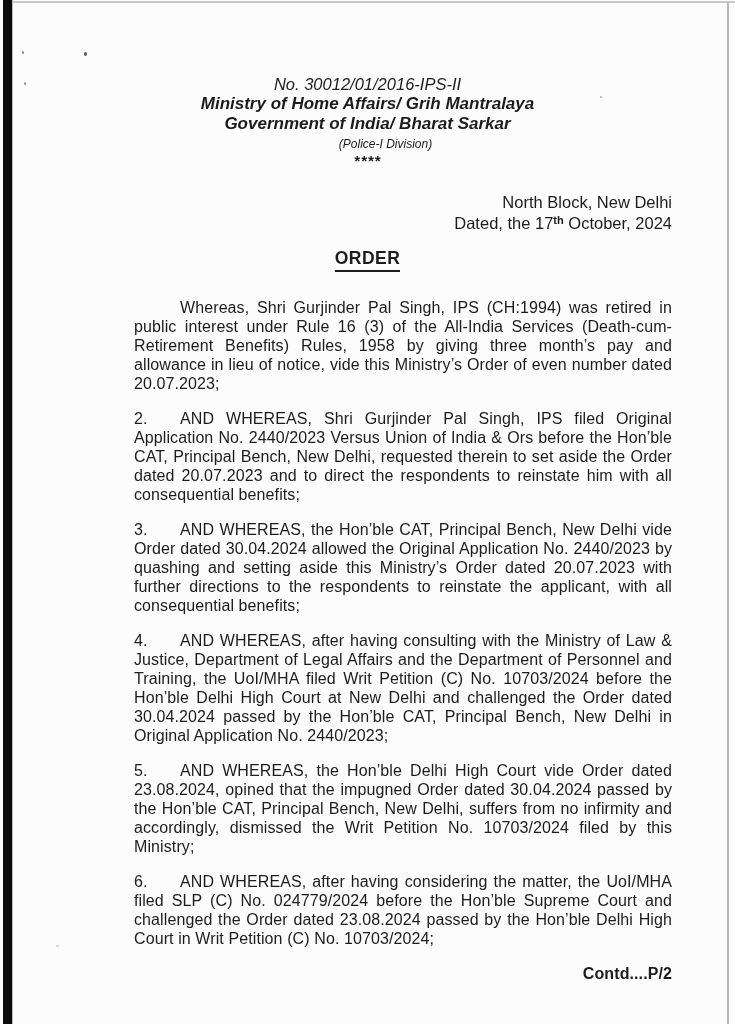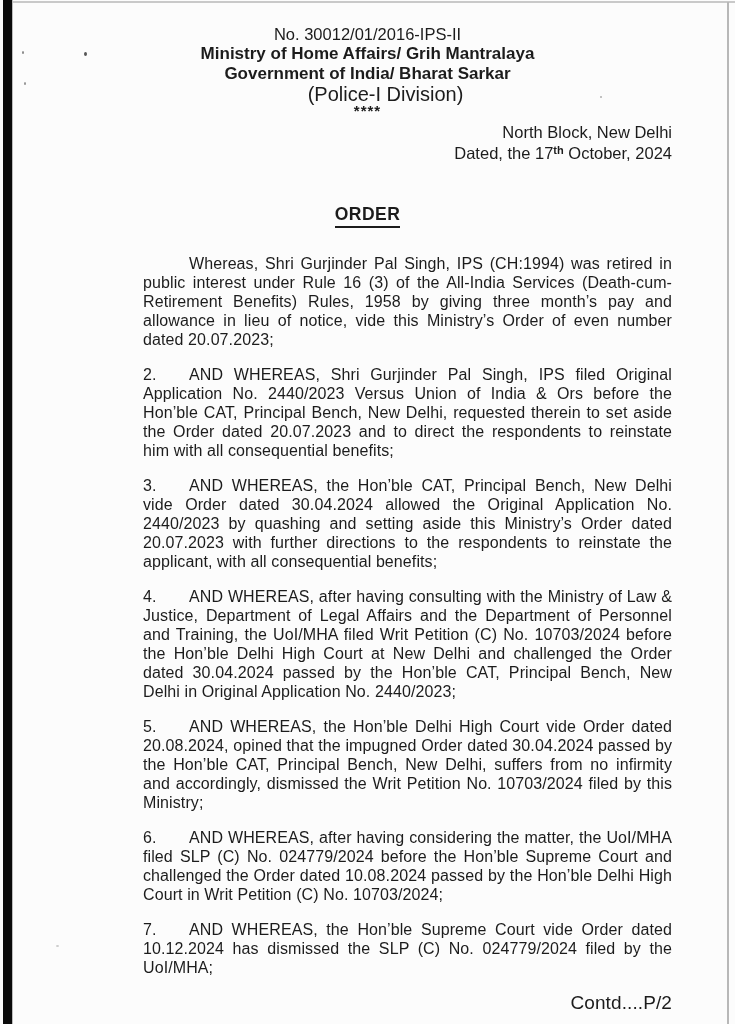--- a/index.html
+++ b/index.html
@@ -45,31 +45,32 @@
     border-radius: 50%;
   }
   .s1 { left: 84px;  top: 52px;  width: 3px; height: 4px; opacity: .85; }
   .s2 { left: 22px;  top: 51px;  width: 2px; height: 3px; opacity: .6; }
   .s3 { left: 24px;  top: 82px;  width: 2px; height: 3px; opacity: .55; }
   .s4 { left: 600px; top: 96px;  width: 2px; height: 2px; opacity: .4; }
   .s5 { left: 56px;  top: 945px; width: 3px; height: 2px; opacity: .25; }
 
   
   .header {
-    padding-top: 24px;
+    padding-top: 74px;
     text-align: center;
     line-height: 20px;
+    font-style: italic;
   }
   .ref-no   { font-size: 16.5px; }
   .org-bold { font-size: 17px; font-weight: bold; }
-  .division { font-size: 20px; margin-left: 36px; }
+  .division { font-size: 12px; margin-left: 36px; }
   .stars    { font-size: 15px; font-weight: bold; letter-spacing: 1px; line-height: 14px; }
 
   .date-block {
-    margin-top: 4px;
+    margin-top: 24px;
     padding-right: 63px;
     text-align: right;
     font-size: 16.5px;
     line-height: 21px;
   }
   .date-block sup {
     font-size: 11px;
     line-height: 0;
     vertical-align: 5px;
     font-weight: bold;
@@ -79,48 +80,47 @@
     margin-top: 14px;
     text-align: center;
   }
   .order-heading {
     display: inline-block;
     font-size: 17.5px;
     font-weight: bold;
     letter-spacing: 0.5px;
     border-bottom: 2px solid #1c1c1c;
     padding-bottom: 1px;
-    margin-top: 26px;
   }
 
   
   .body {
     margin-top: 26px;
     padding-left: 134px;
     padding-right: 63px;
     font-size: 16px;
     line-height: 19px;
     letter-spacing: 0.1px;
     text-align: justify;
   }
   .body p {
-    margin: 0 0 16px 9px;
+    margin: 0 0 16px 0;
   }
   .body p.first {
     text-indent: 46px;
   }
   .pnum {
     display: inline-block;
     width: 46px;
   }
   .contd {
     margin-top: 2px;
     text-align: right;
-    font-weight: normal;
-    font-size: 19px;
+    font-weight: bold;
+    font-size: 16px;
   }
 </style>
 </head>
 <body>
 
 <div class="page">
 
   <div class="edge-bar-left"></div>
   <div class="edge-line-top"></div>
   <div class="edge-line-right"></div>
@@ -149,22 +149,21 @@
 
   <div class="body">
     <p class="first"><span>Whereas, Shri Gurjinder Pal Singh, IPS (CH:1994) was retired in public interest under Rule 16 (3) of the All-India Services (Death-cum-Retirement Benefits) Rules, 1958 by giving three month’s pay and allowance in lieu of notice, vide this Ministry’s Order of even number dated 20.07.2023;</span></p>
 
     <p><span class="pnum">2.</span><span>AND WHEREAS, Shri Gurjinder Pal Singh, IPS filed Original Application No. 2440/2023 Versus Union of India &amp; Ors before the Hon’ble CAT, Principal Bench, New Delhi, requested therein to set aside the Order dated 20.07.2023 and to direct the respondents to reinstate him with all consequential benefits;</span></p>
 
     <p><span class="pnum">3.</span><span>AND WHEREAS, the Hon’ble CAT, Principal Bench, New Delhi vide Order dated 30.04.2024 allowed the Original Application No. 2440/2023 by quashing and setting aside this Ministry’s Order dated 20.07.2023 with further directions to the respondents to reinstate the applicant, with all consequential benefits;</span></p>
 
     <p><span class="pnum">4.</span><span>AND WHEREAS, after having consulting with the Ministry of Law &amp; Justice, Department of Legal Affairs and the Department of Personnel and Training, the UoI/MHA filed Writ Petition (C) No. 10703/2024 before the Hon’ble Delhi High Court at New Delhi and challenged the Order dated 30.04.2024 passed by the Hon’ble CAT, Principal Bench, New Delhi in Original Application No. 2440/2023;</span></p>
 
-    <p><span class="pnum">5.</span><span>AND WHEREAS, the Hon’ble Delhi High Court vide Order dated 20.08.2024, opined that the impugned Order dated 30.04.2024 passed by the Hon’ble CAT, Principal Bench, New Delhi, suffers from no infirmity and accordingly, dismissed the Writ Petition No. 10703/2024 filed by this Ministry;</span></p>
+    <p><span class="pnum">5.</span><span>AND WHEREAS, the Hon’ble Delhi High Court vide Order dated 23.08.2024, opined that the impugned Order dated 30.04.2024 passed by the Hon’ble CAT, Principal Bench, New Delhi, suffers from no infirmity and accordingly, dismissed the Writ Petition No. 10703/2024 filed by this Ministry;</span></p>
 
-    <p><span class="pnum">6.</span><span>AND WHEREAS, after having considering the matter, the UoI/MHA filed SLP (C) No. 024779/2024 before the Hon’ble Supreme Court and challenged the Order dated 10.08.2024 passed by the Hon’ble Delhi High Court in Writ Petition (C) No. 10703/2024;</span></p>
+    <p><span class="pnum">6.</span><span>AND WHEREAS, after having considering the matter, the UoI/MHA filed SLP (C) No. 024779/2024 before the Hon’ble Supreme Court and challenged the Order dated 23.08.2024 passed by the Hon’ble Delhi High Court in Writ Petition (C) No. 10703/2024;</span></p>
 
-    <p><span class="pnum">7.</span><span>AND WHEREAS, the Hon’ble Supreme Court vide Order dated 10.12.2024 has dismissed the SLP (C) No. 024779/2024 filed by the UoI/MHA;</span></p>
 
     <div class="contd">Contd....P/2</div>
   </div>
 
 </div>
 
 </body></html>

